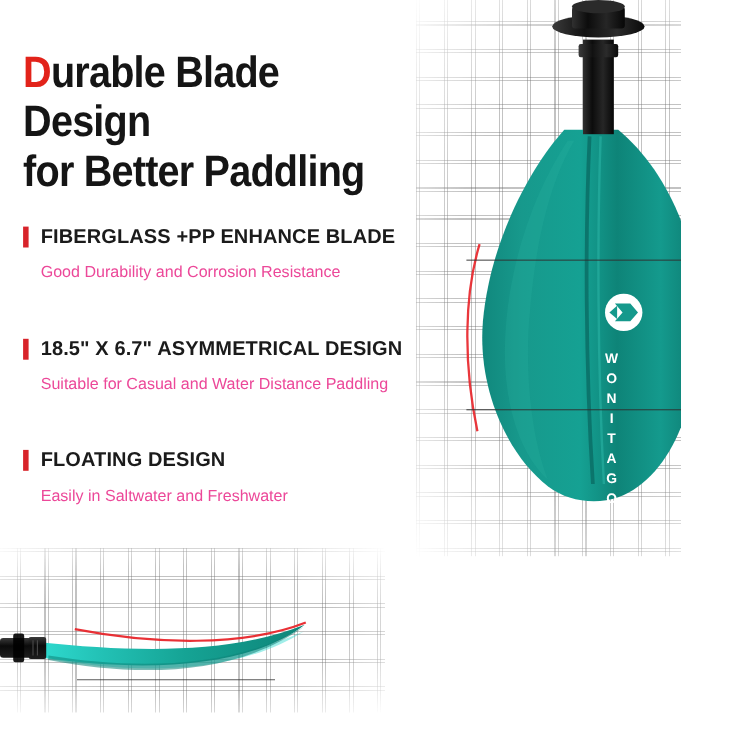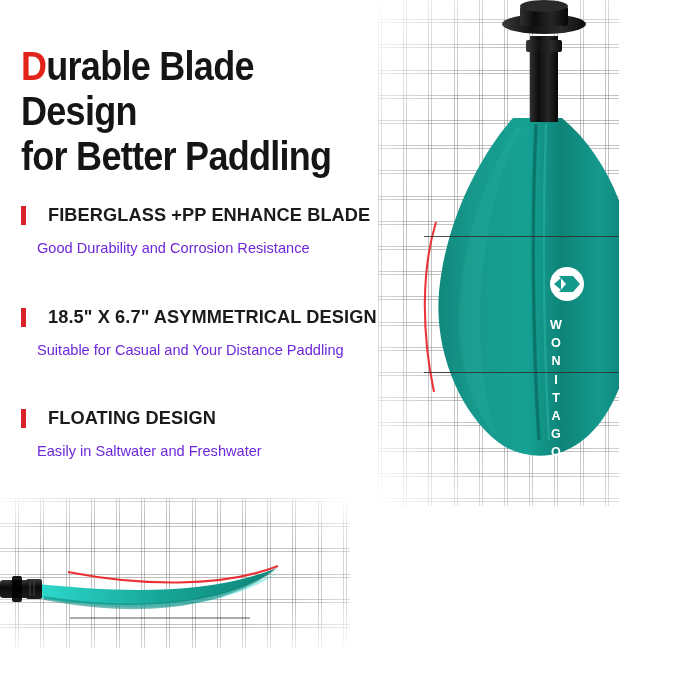--- a/index.html
+++ b/index.html
@@ -61,41 +61,41 @@
     transform: scaleX(0.90);
     transform-origin: left top;
   }
   #headline .cap-red { color: #E2231A; }
 
   
   .feature { position: absolute; }
   .feature-head {
     display: flex;
     align-items: center;
-    gap: 22px;
+    gap: 11px;
   }
   .bullet {
     width: 5px;
     height: 19px;
     background: #D8232A;
     flex: 0 0 auto;
   }
   .feature-title {
     font-size: 18.2px;
     font-weight: 700;
     color: #1b1b1b;
     letter-spacing: 0.1px;
     white-space: nowrap;
   }
   .feature-sub {
     margin-top: 11px;
     margin-left: 16px;
     font-size: 14.6px;
     font-weight: 400;
-    color: #6d28d9;
+    color: #ec4899;
     line-height: 1.55;
     white-space: nowrap;
   }
 
   #feature-1 { left: 21px; top: 205px; }
   #feature-2 { left: 21px; top: 307px; }
   #feature-3 { left: 21px; top: 408px; text-align: right; }
   #feature-4 { left: 348px; top: 541px; }
 
   
@@ -171,21 +171,21 @@
       <span class="feature-title">FIBERGLASS +PP ENHANCE BLADE</span>
     </div>
     <div class="feature-sub">Good Durability and Corrosion Resistance</div>
   </div>
 
   <div class="feature" id="feature-2">
     <div class="feature-head">
       <span class="bullet"></span>
       <span class="feature-title">18.5" X 6.7" ASYMMETRICAL DESIGN</span>
     </div>
-    <div class="feature-sub">Suitable for Casual and Your Distance Paddling</div>
+    <div class="feature-sub">Suitable for Casual and Water Distance Paddling</div>
   </div>
 
   <div class="feature" id="feature-3">
     <div class="feature-head">
       <span class="bullet"></span>
       <span class="feature-title">FLOATING DESIGN</span>
     </div>
     <div class="feature-sub">Easily in Saltwater and Freshwater</div>
   </div>
 

